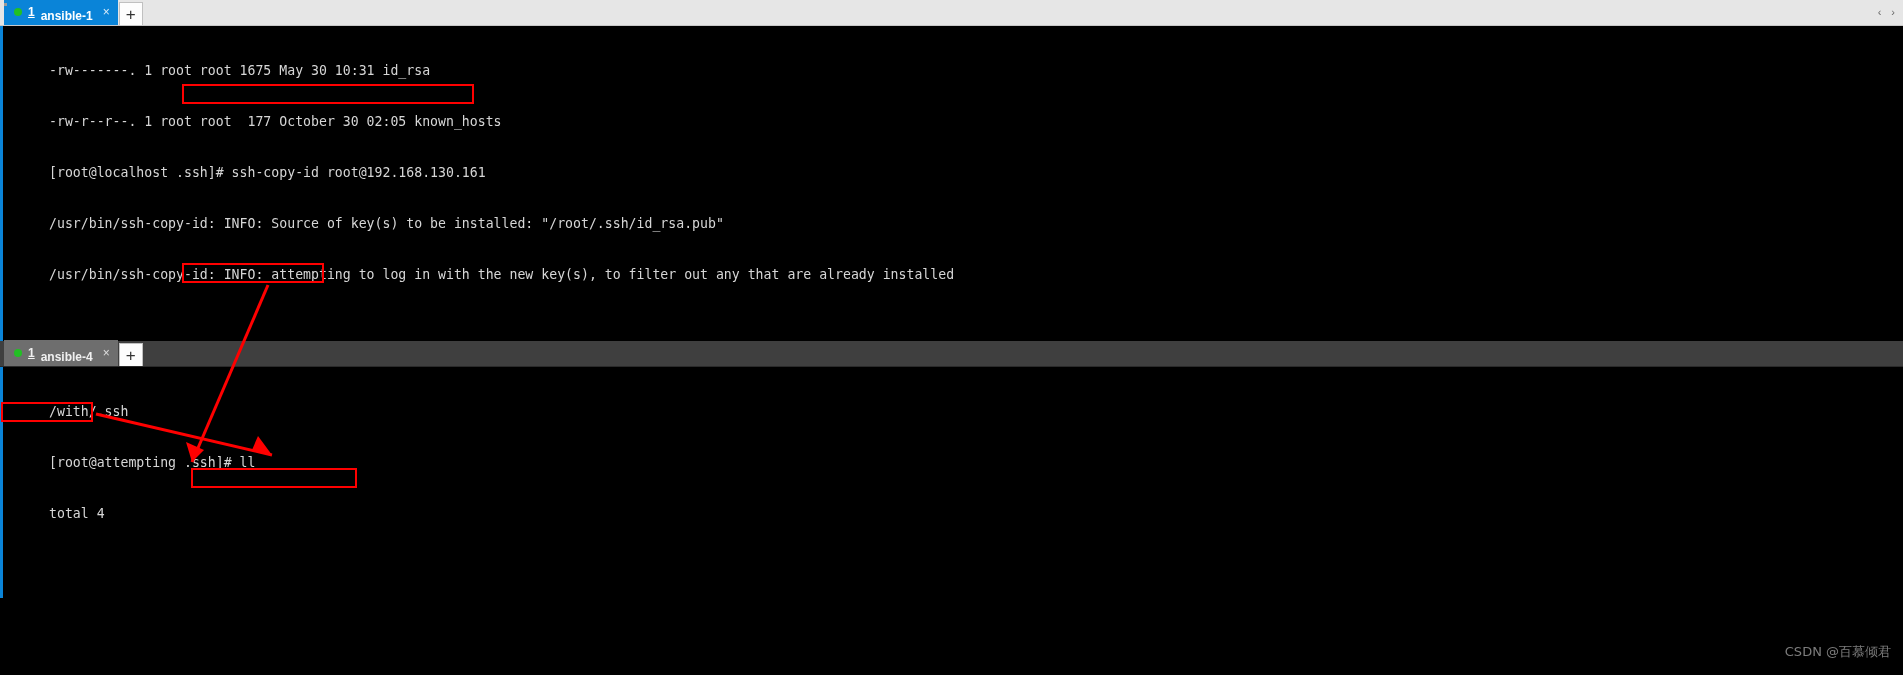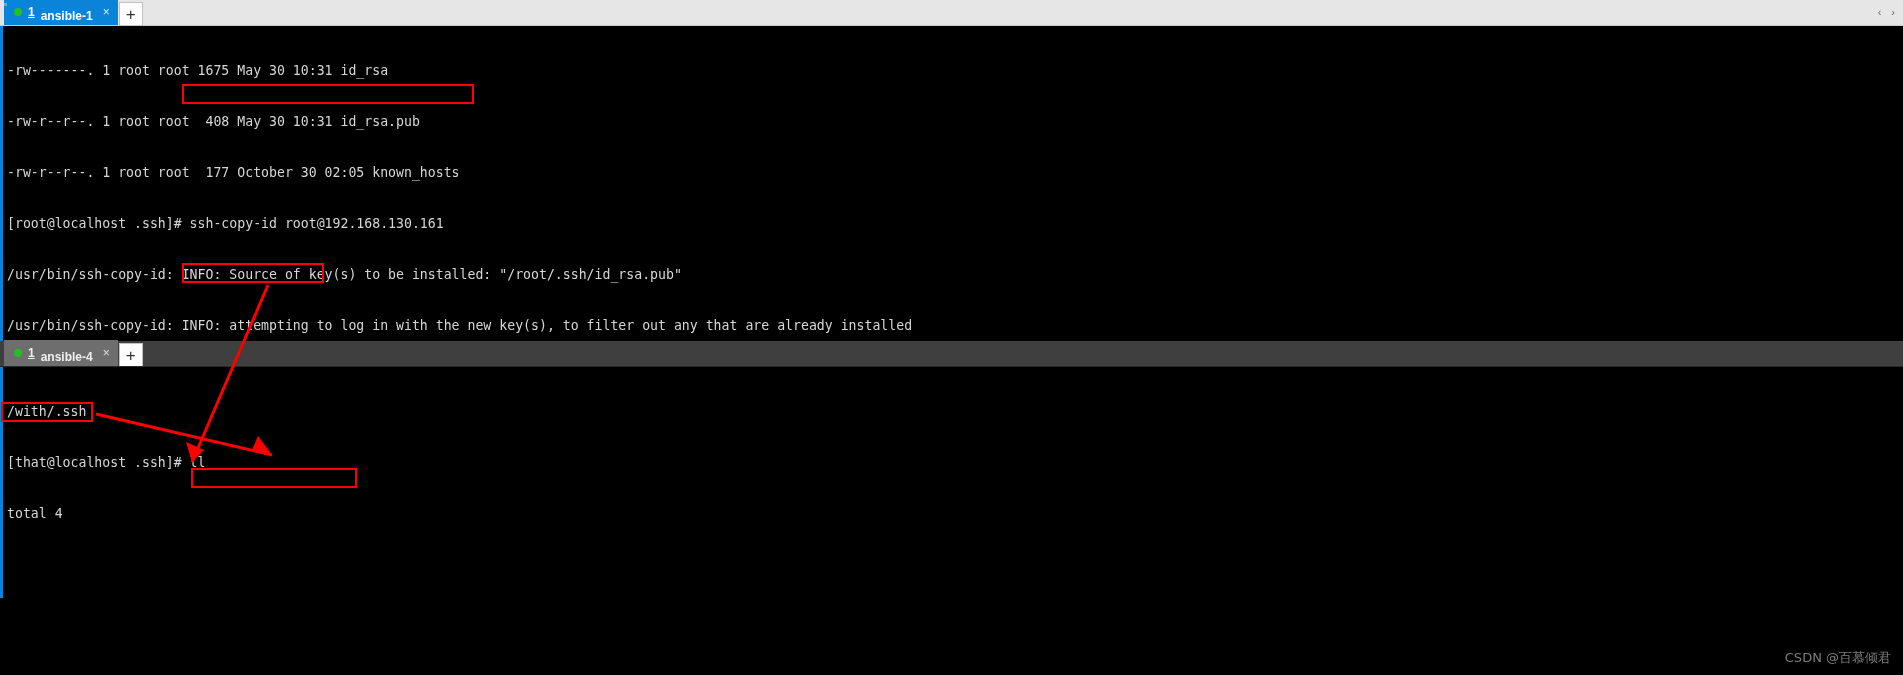--- a/index.html
+++ b/index.html
@@ -105,42 +105,42 @@
     letter-spacing: 0px;
     white-space: pre;
     overflow: hidden;
     box-sizing: border-box;
     position: relative;
     border-left: 3px solid #0a84d8;
   }
   .pane.pane1 { height: 315px; padding: 2px 0 0 4px; }
   .pane.pane2 { height: 231px; padding: 2px 0 0 4px; border-left: 3px solid #0a84d8; }
 
-  .line { height: 17px; }
+  .line { height: 17px; margin-left: 42px; }
 
   
   .ann {
     position: absolute;
     border: 2px solid #ff0000;
     box-sizing: border-box;
     pointer-events: none;
   }
   .arrow-svg {
     position: absolute;
     left: 0; top: 0;
     width: 1903px;
     height: 675px;
     pointer-events: none;
   }
 
   
   .watermark {
     position: absolute;
     right: 12px;
-    bottom: 8px;
+    bottom: 14px;
     color: #8a8a8a;
     font-size: 13px;
     font-family: "DejaVu Sans", sans-serif;
     opacity: .9;
   }
 </style>
 </head>
 <body>
 
 <div class="tabbar">
@@ -154,21 +154,20 @@
   <div class="tab-new">+</div>
   <div class="tabbar-filler"></div>
   <div class="tabbar-right">
     <span>‹</span>
     <span>›</span>
   </div>
 </div>
 
 <div class="pane pane1">
   <div class="line">-rw-------. 1 root root 1675 May 30 10:31 id_rsa</div>
-  <div class="line">-rw-r--r--. 1 root root  408 May 30 10:31 id_rsa.pub</div>
   <div class="line">-rw-r--r--. 1 root root  177 October 30 02:05 known_hosts</div>
   <div class="line">[root@localhost .ssh]# ssh-copy-id root@192.168.130.161</div>
   <div class="line">/usr/bin/ssh-copy-id: INFO: Source of key(s) to be installed: "/root/.ssh/id_rsa.pub"</div>
   <div class="line">/usr/bin/ssh-copy-id: INFO: attempting to log in with the new key(s), to filter out any that are already installed</div>
   
   
   
   
   
   
@@ -187,21 +186,21 @@
     <span class="tab-index">1</span>
     <span class="tab-label">ansible-4</span>
     <span class="tab-close">×</span>
   </div>
   <div class="tab-new">+</div>
   <div class="tabbar-filler"></div>
 </div>
 
 <div class="pane pane2">
   <div class="line">/with/.ssh</div>
-  <div class="line">[that@localhost .ssh]# ll</div>
+  <div class="line">[root@attempting .ssh]# ll</div>
   <div class="line">total 4</div>
   
   
   
   
   
   
 </div>
 
 <div class="ann" style="left:182px; top:84px; width:292px; height:20px;"></div>

